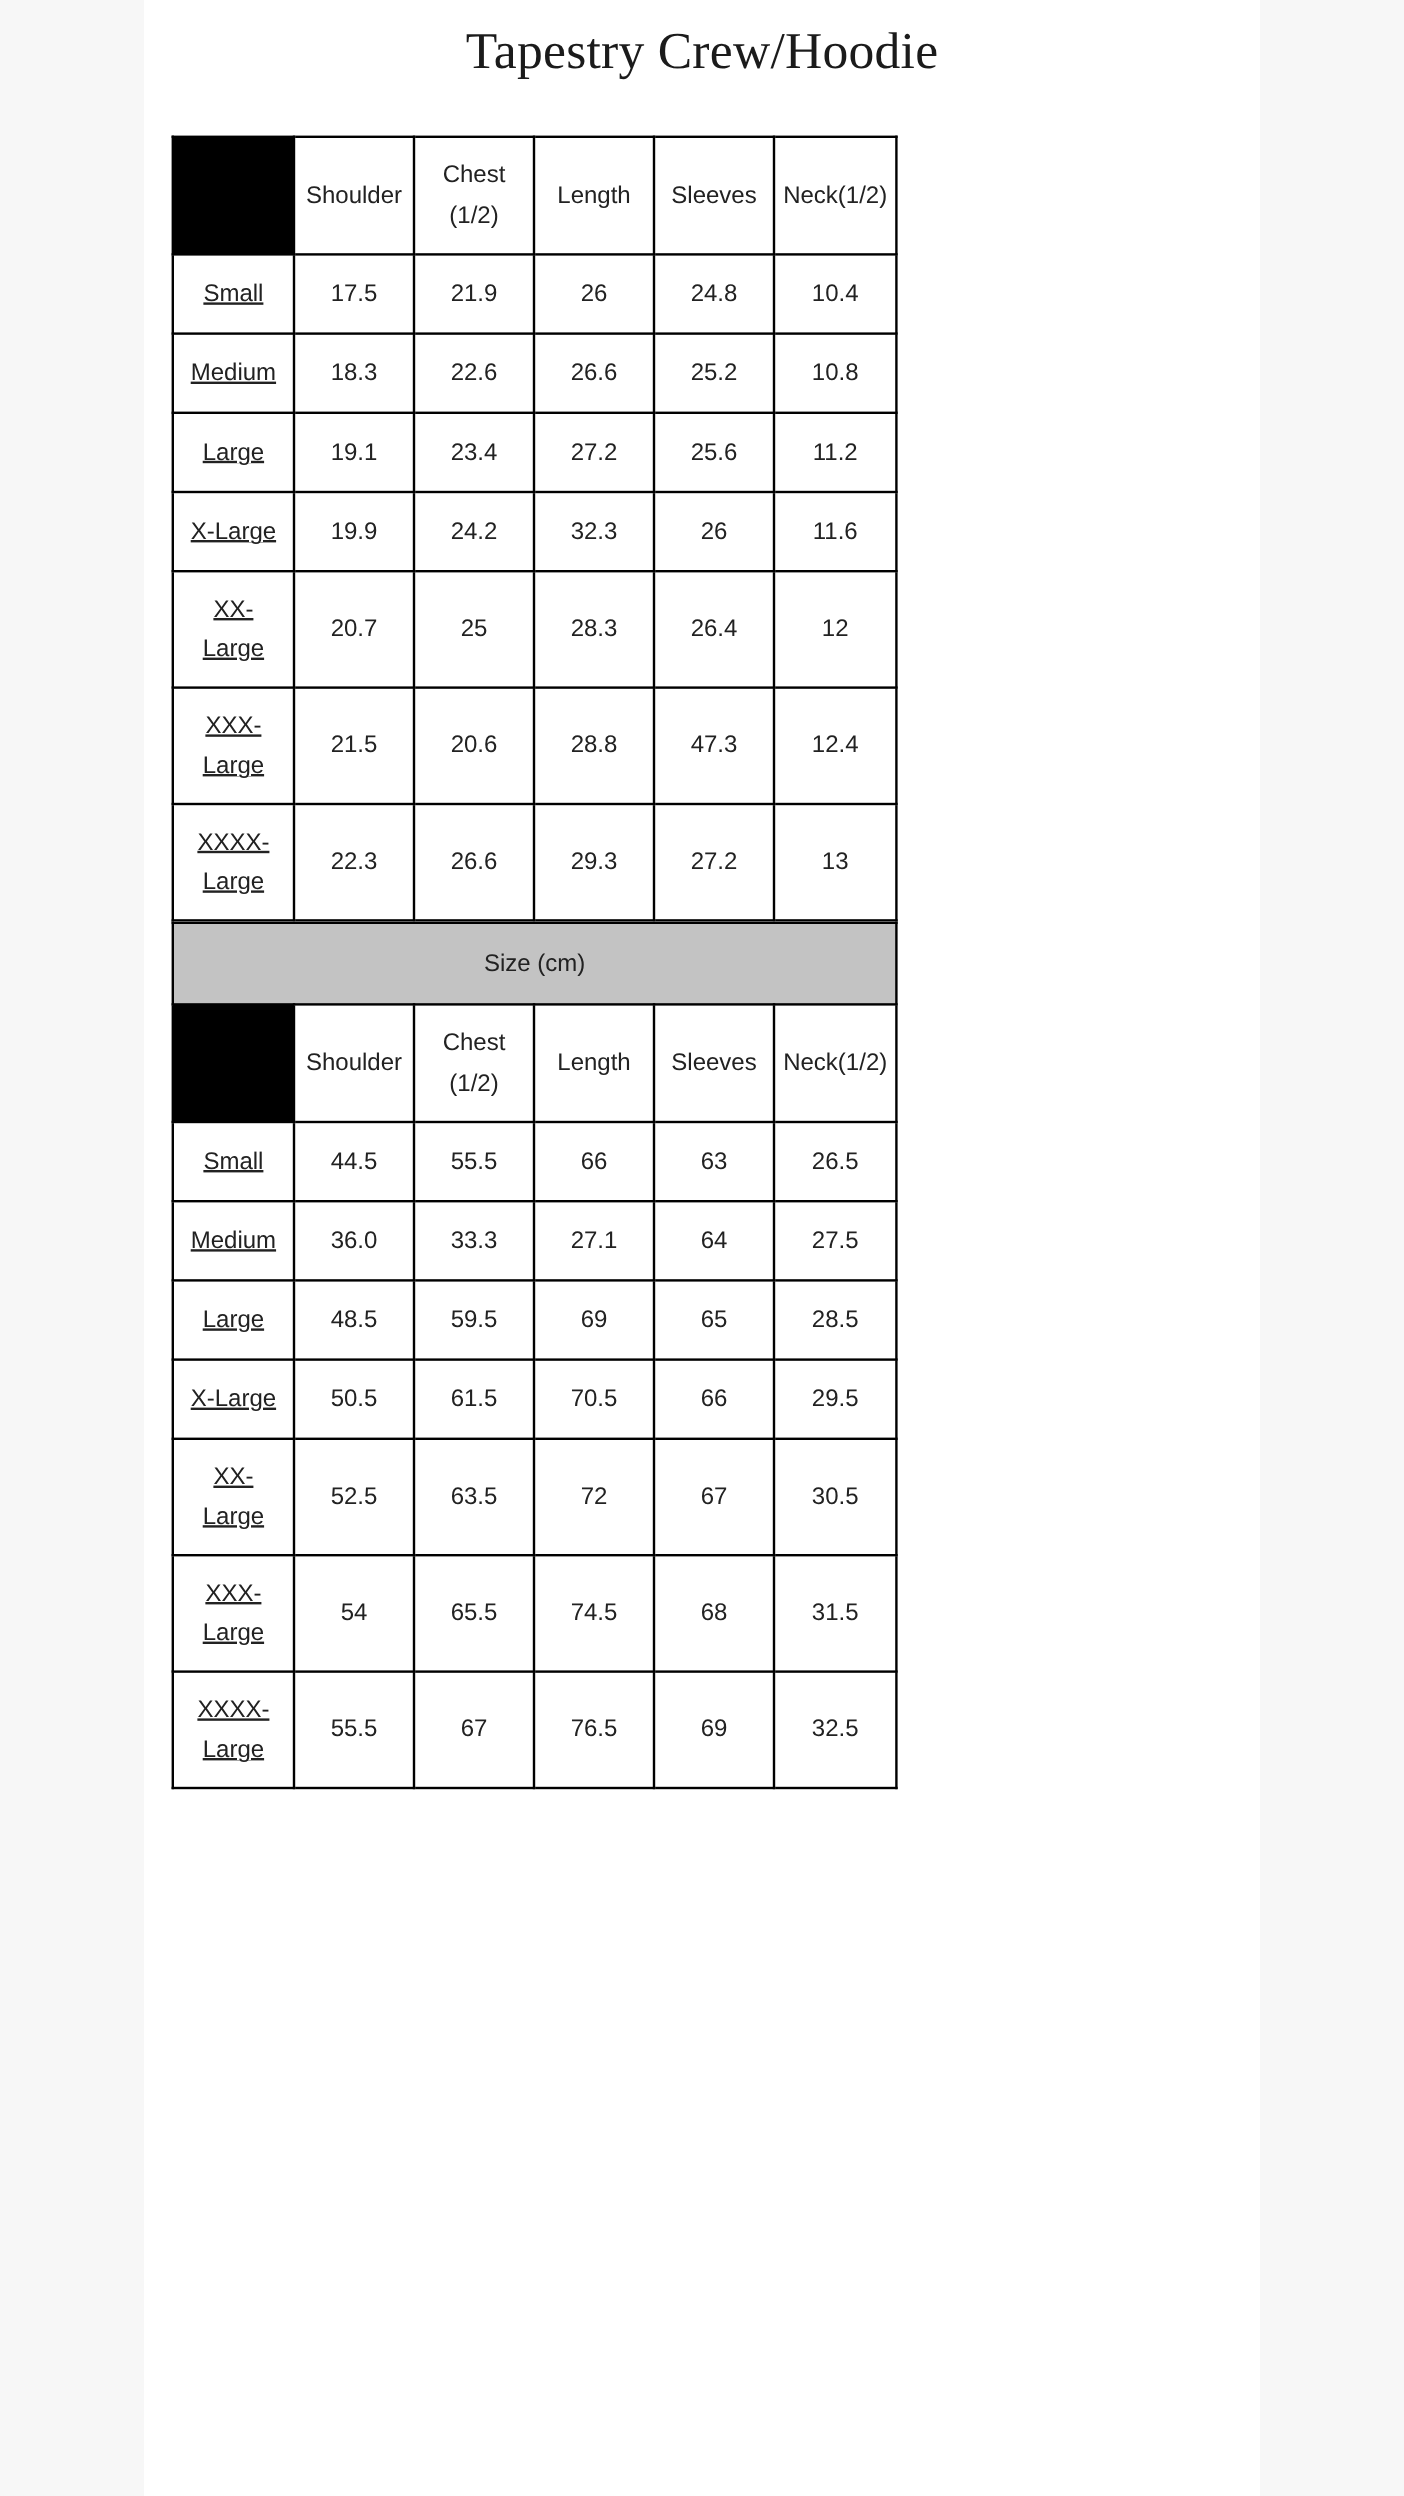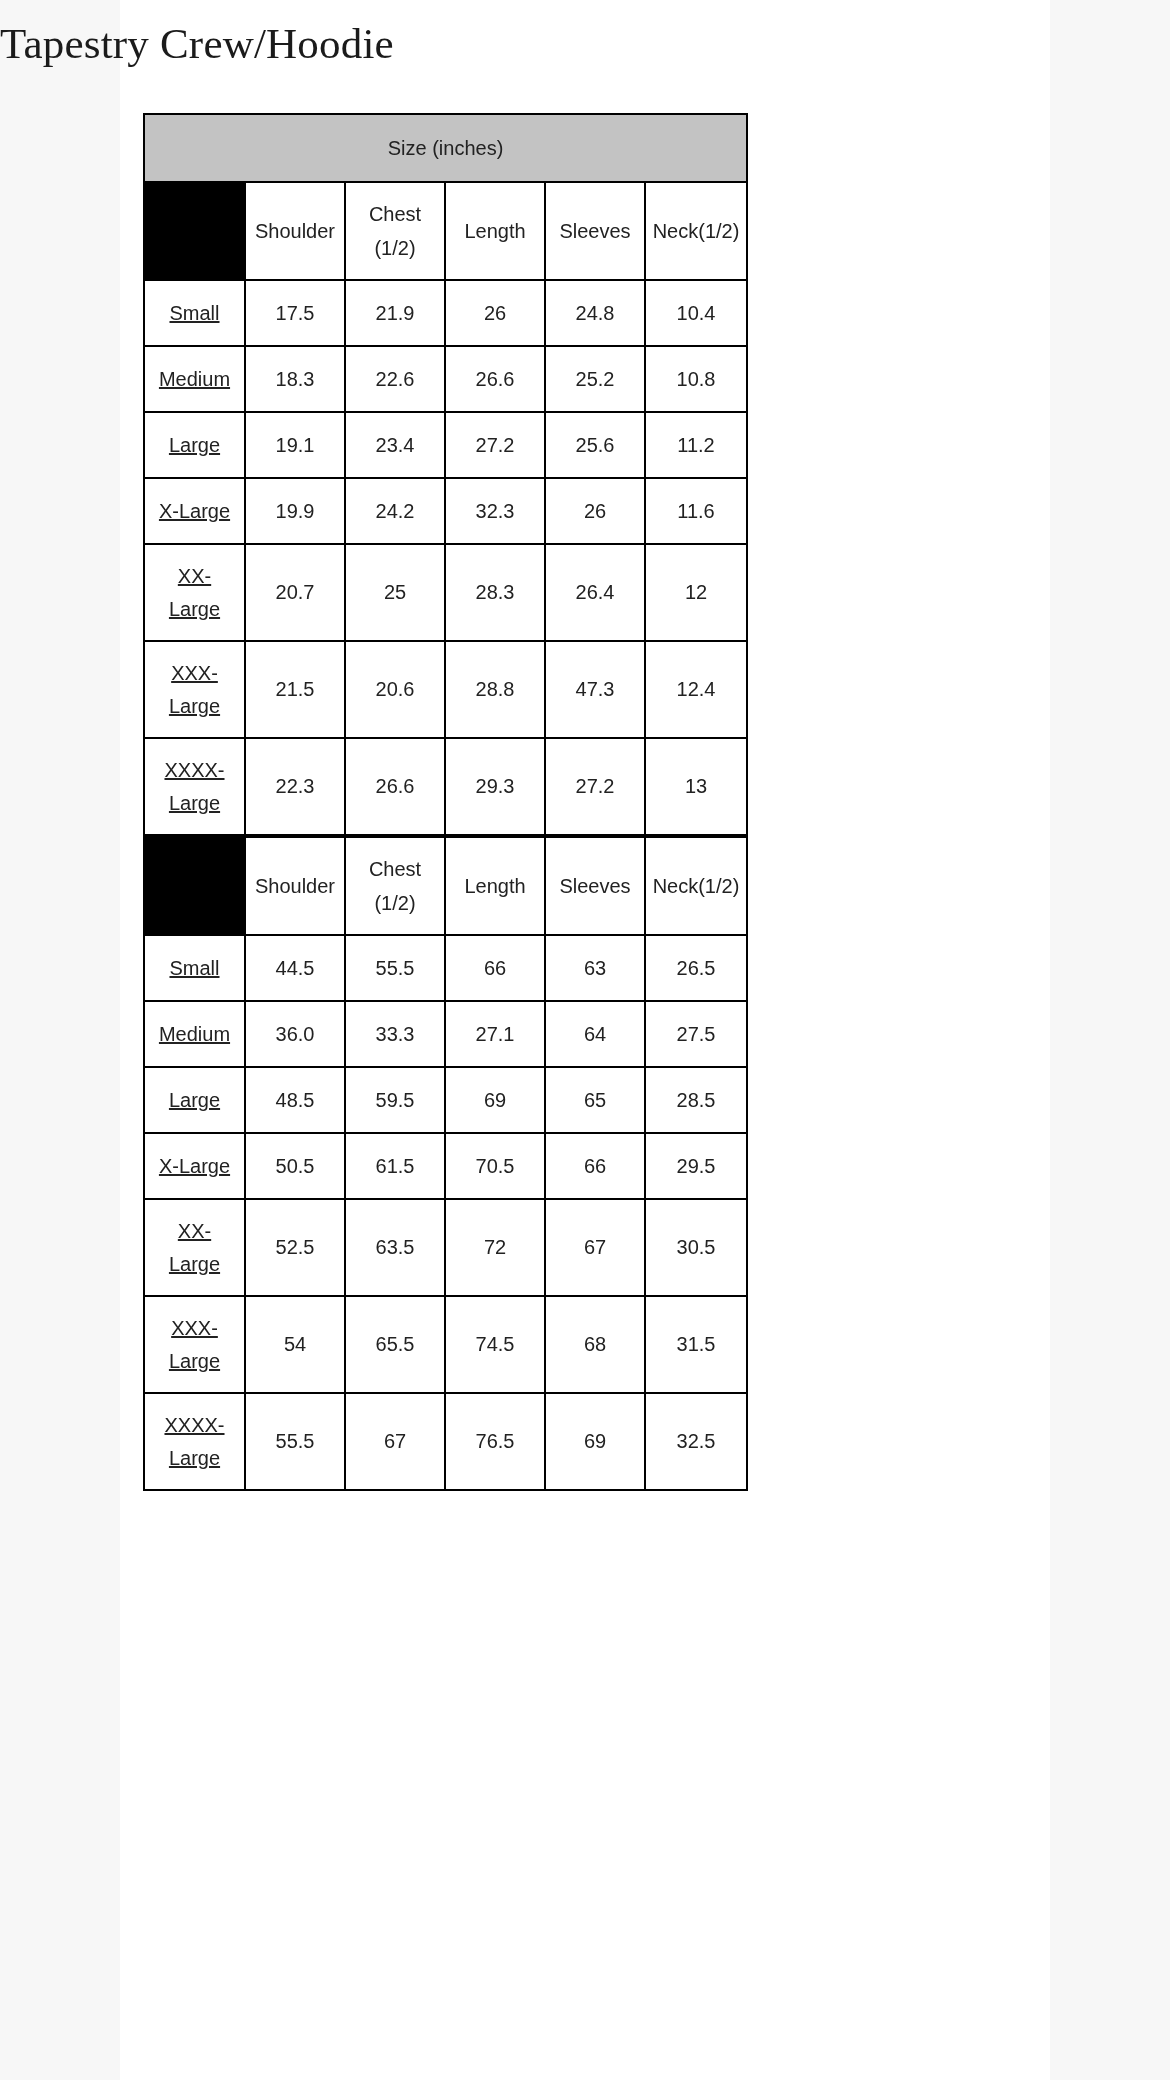--- a/index.html
+++ b/index.html
@@ -28,21 +28,21 @@
   .page-gutter-left { left: 0; }
   .page-gutter-right { right: 0; width: 120px; }
 
   .page {
     position: relative;
     width: 1170px;
     box-sizing: border-box;
   }
 
   .doc-title {
-    text-align: left;
+    text-align: center;
     font-family: "Liberation Serif", serif;
     font-size: 43px;
     font-weight: 400;
     color: #1b1b1b;
     letter-spacing: 0.2px;
     margin: 0;
     padding-top: 18px;
     line-height: 1.2;
   }
 
@@ -131,23 +131,20 @@
       <colgroup>
         <col class="c-size">
           <col class="c-col">
           <col class="c-col">
           <col class="c-col">
           <col class="c-col">
           <col class="c-colwide">
       </colgroup>
       <tbody>
         <tr>
-          <td class="banner-cell" colspan="6">Size (inches)</td>
-        </tr>
-        <tr>
           <td class="head-cell black-cell"></td>
           <td class="head-cell">
             <div>Shoulder</div>
           </td>
           <td class="head-cell">
             <div>Chest</div>
             <div>(1/2)</div>
           </td>
           <td class="head-cell">
             <div>Length</div>
@@ -240,20 +237,23 @@
       <colgroup>
         <col class="c-size">
           <col class="c-col">
           <col class="c-col">
           <col class="c-col">
           <col class="c-col">
           <col class="c-colwide">
       </colgroup>
       <tbody>
         <tr>
+          <td class="banner-cell" colspan="6">Size (cm)</td>
+        </tr>
+        <tr>
           <td class="head-cell black-cell"></td>
           <td class="head-cell">
             <div>Shoulder</div>
           </td>
           <td class="head-cell">
             <div>Chest</div>
             <div>(1/2)</div>
           </td>
           <td class="head-cell">
             <div>Length</div>

